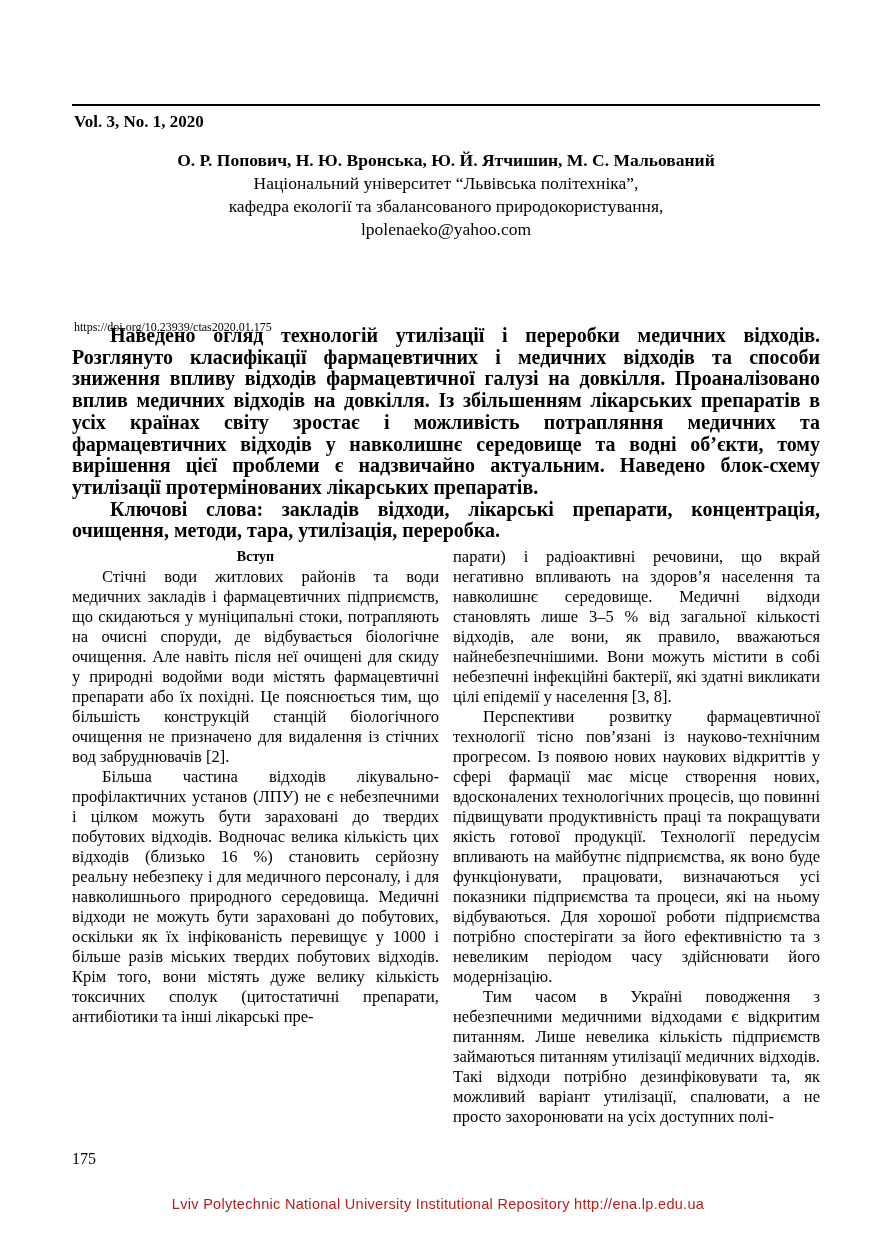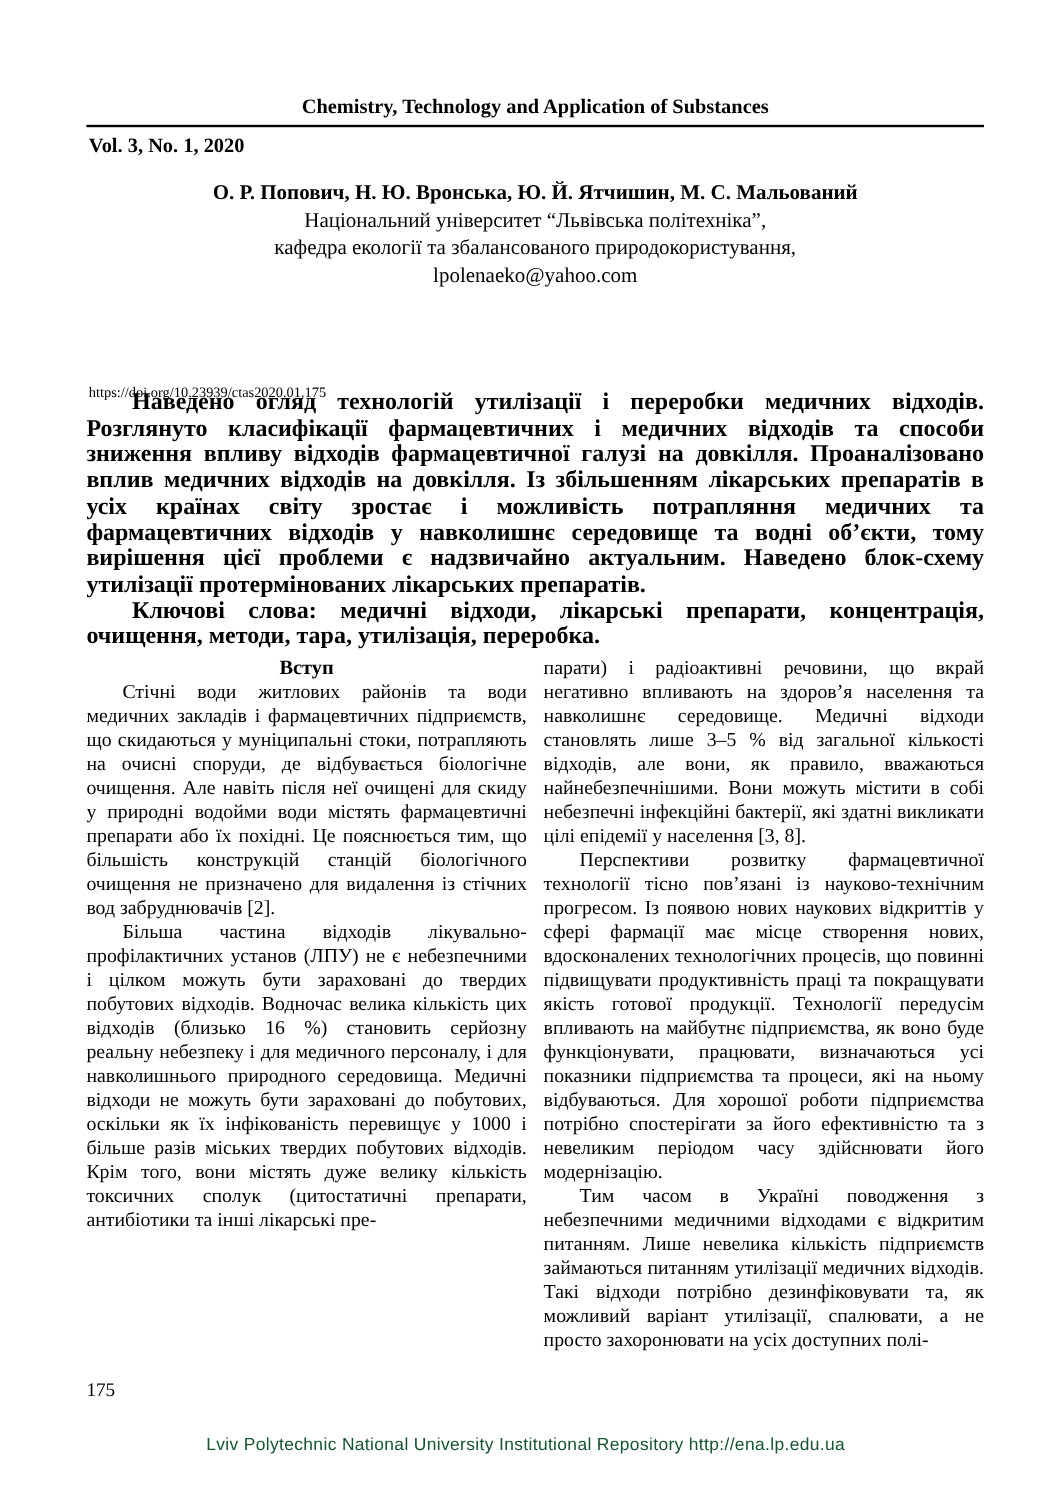--- a/index.html
+++ b/index.html
@@ -49,61 +49,60 @@
   }
   .abstract-block p { margin: 0; text-indent: 38px; }
   
   .columns {
     position: absolute; top: 547px; left: 72px; width: 748px;
     display: flex; gap: 14px;
     font-size: 16.5px; line-height: 20px; text-align: justify;
   }
   .col { flex: 1 1 0; }
   .section-heading {
-    margin: 0; text-align: center; font-weight: bold; font-size: 17px;
+    margin: 0; text-align: center; font-weight: bold; font-size: 14px;
   }
   .col p { margin: 0; text-indent: 30px; }
   .col p.no-indent { text-indent: 0; }
   
   .page-number {
     position: absolute; top: 1150px; left: 72px; width: 748px;
     text-align: left; font-size: 16px;
   }
   .repository-footer {
     position: absolute; top: 1196px; left: 0; width: 876px;
     text-align: center;
     font-family: "Liberation Sans", "DejaVu Sans", sans-serif;
     font-size: 14.5px; letter-spacing: 0.3px;
-    color: #14532d;
+    color: #b91c1c;
   }
 </style>
 </head>
 <body>
 
 <div class="page">
 
-  <div class="journal-header">Chemistry, Technology and Application of Substances</div>
   <hr class="header-rule">
   <div class="volume-line">Vol. 3, No. 1, 2020</div>
 
   <div class="byline">
     <div class="authors">О. Р. Попович, Н. Ю. Вронська, Ю. Й. Ятчишин, М. С. Мальований</div>
     <div>Національний університет “Львівська політехніка”,</div>
     <div>кафедра екології та збалансованого природокористування,</div>
     <div>lpolenaeko@yahoo.com</div>
   </div>
 
   <div class="article-title">
   </div>
 
   <div class="doi-line">https://doi.org/10.23939/ctas2020.01.175</div>
 
   <div class="abstract-block">
     <p>Наведено огляд технологій утилізації і переробки медичних відходів. Розглянуто класифікації фармацевтичних і медичних відходів та способи зниження впливу відходів фармацевтичної галузі на довкілля. Проаналізовано вплив медичних відходів на довкілля. Із збільшенням лікарських препаратів в усіх країнах світу зростає і можливість потрапляння медичних та фармацевтичних відходів у навколишнє середовище та водні об’єкти, тому вирішення цієї проблеми є надзвичайно актуальним. Наведено блок-схему утилізації протермінованих лікарських препаратів.</p>
-    <p>Ключові слова: медичні відходи, лікарські препарати, концентрація, очищення, методи, тара, утилізація, переробка.</p>
+    <p>Ключові слова: закладів відходи, лікарські препарати, концентрація, очищення, методи, тара, утилізація, переробка.</p>
   </div>
 
   <div class="columns">
     <div class="col">
       <h3 class="section-heading">Вступ</h3>
       <p>Стічні води житлових районів та води медичних закладів і фармацевтичних підприємств, що скидаються у муніципальні стоки, потрапляють на очисні споруди, де відбувається біологічне очищення. Але навіть після неї очищені для скиду у природні водойми води містять фармацевтичні препарати або їх похідні. Це пояснюється тим, що більшість конструкцій станцій біологічного очищення не призначено для видалення із стічних вод забруднювачів [2].</p>
       <p>Більша частина відходів лікувально-профілактичних установ (ЛПУ) не є небезпечними і цілком можуть бути зараховані до твердих побутових відходів. Водночас велика кількість цих відходів (близько 16 %) становить серйозну реальну небезпеку і для медичного персоналу, і для навколишнього природного середовища. Медичні відходи не можуть бути зараховані до побутових, оскільки як їх інфікованість перевищує у 1000 і більше разів міських твердих побутових відходів. Крім того, вони містять дуже велику кількість токсичних сполук (цитостатичні препарати, антибіотики та інші лікарські пре-</p>
     </div>
     <div class="col">
       <p class="no-indent">парати) і радіоактивні речовини, що вкрай негативно впливають на здоров’я населення та навколишнє середовище. Медичні відходи становлять лише 3–5 % від загальної кількості відходів, але вони, як правило, вважаються найнебезпечнішими. Вони можуть містити в собі небезпечні інфекційні бактерії, які здатні викликати цілі епідемії у населення [3, 8].</p>

